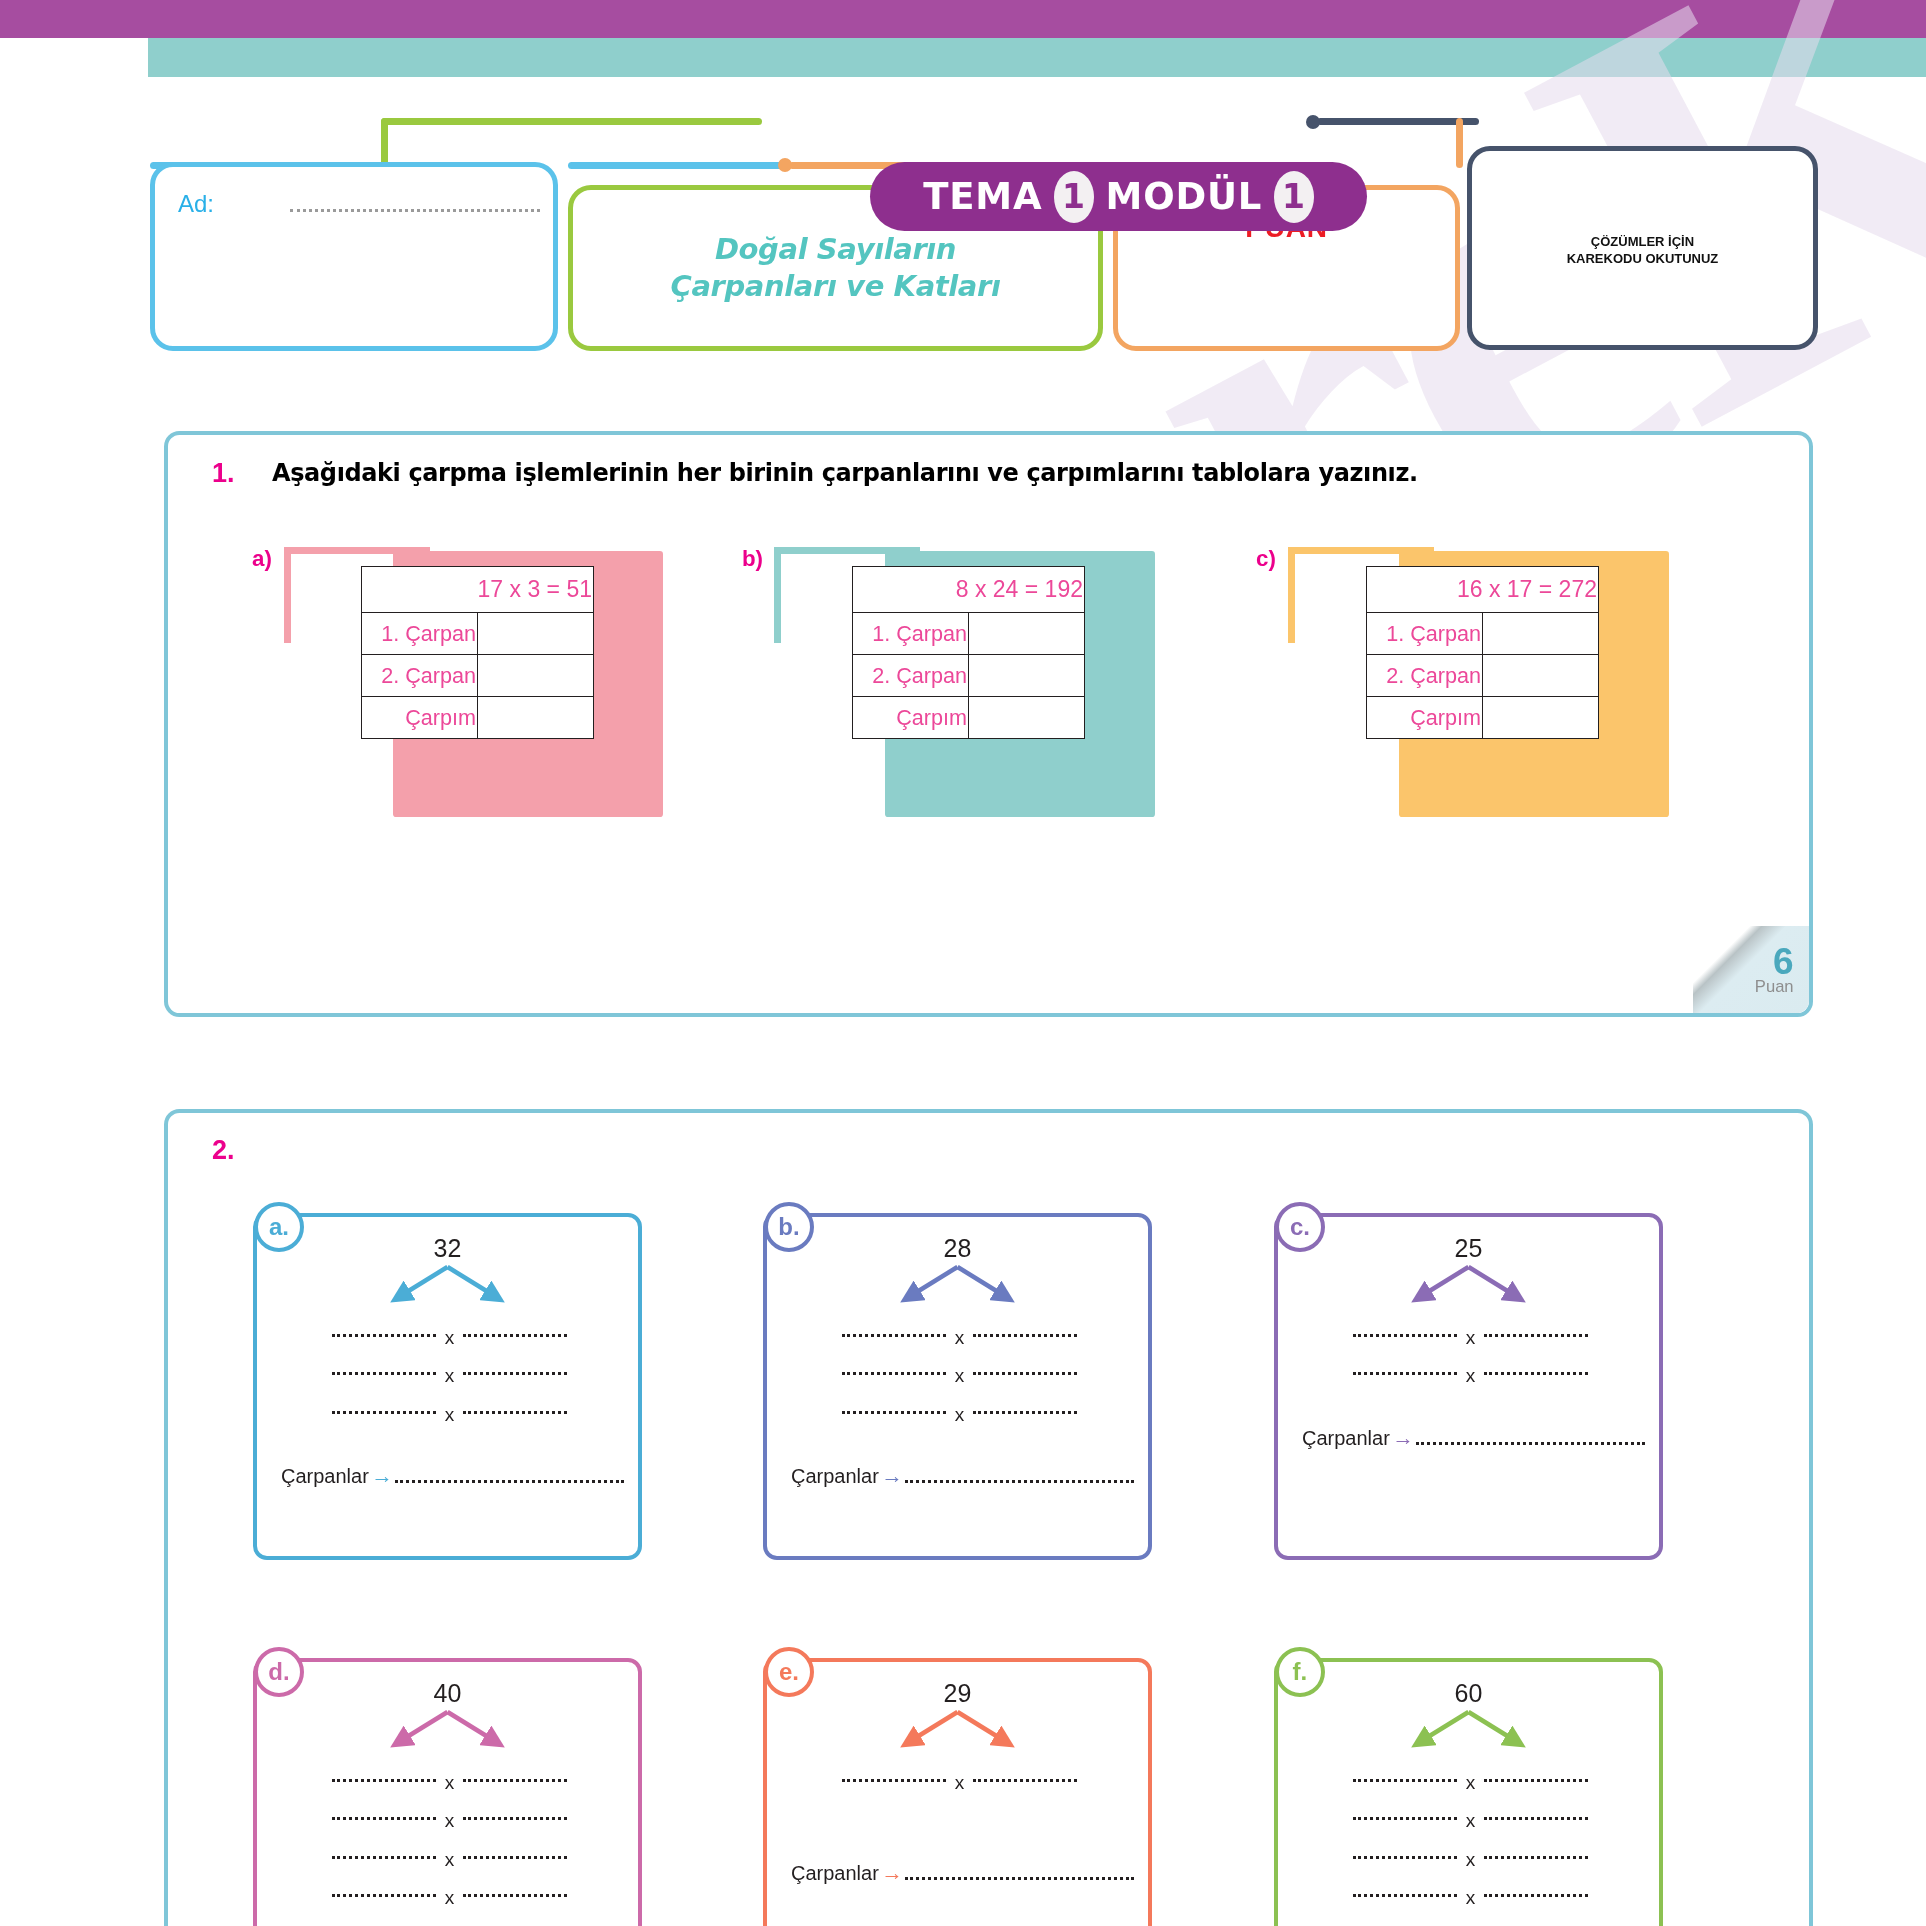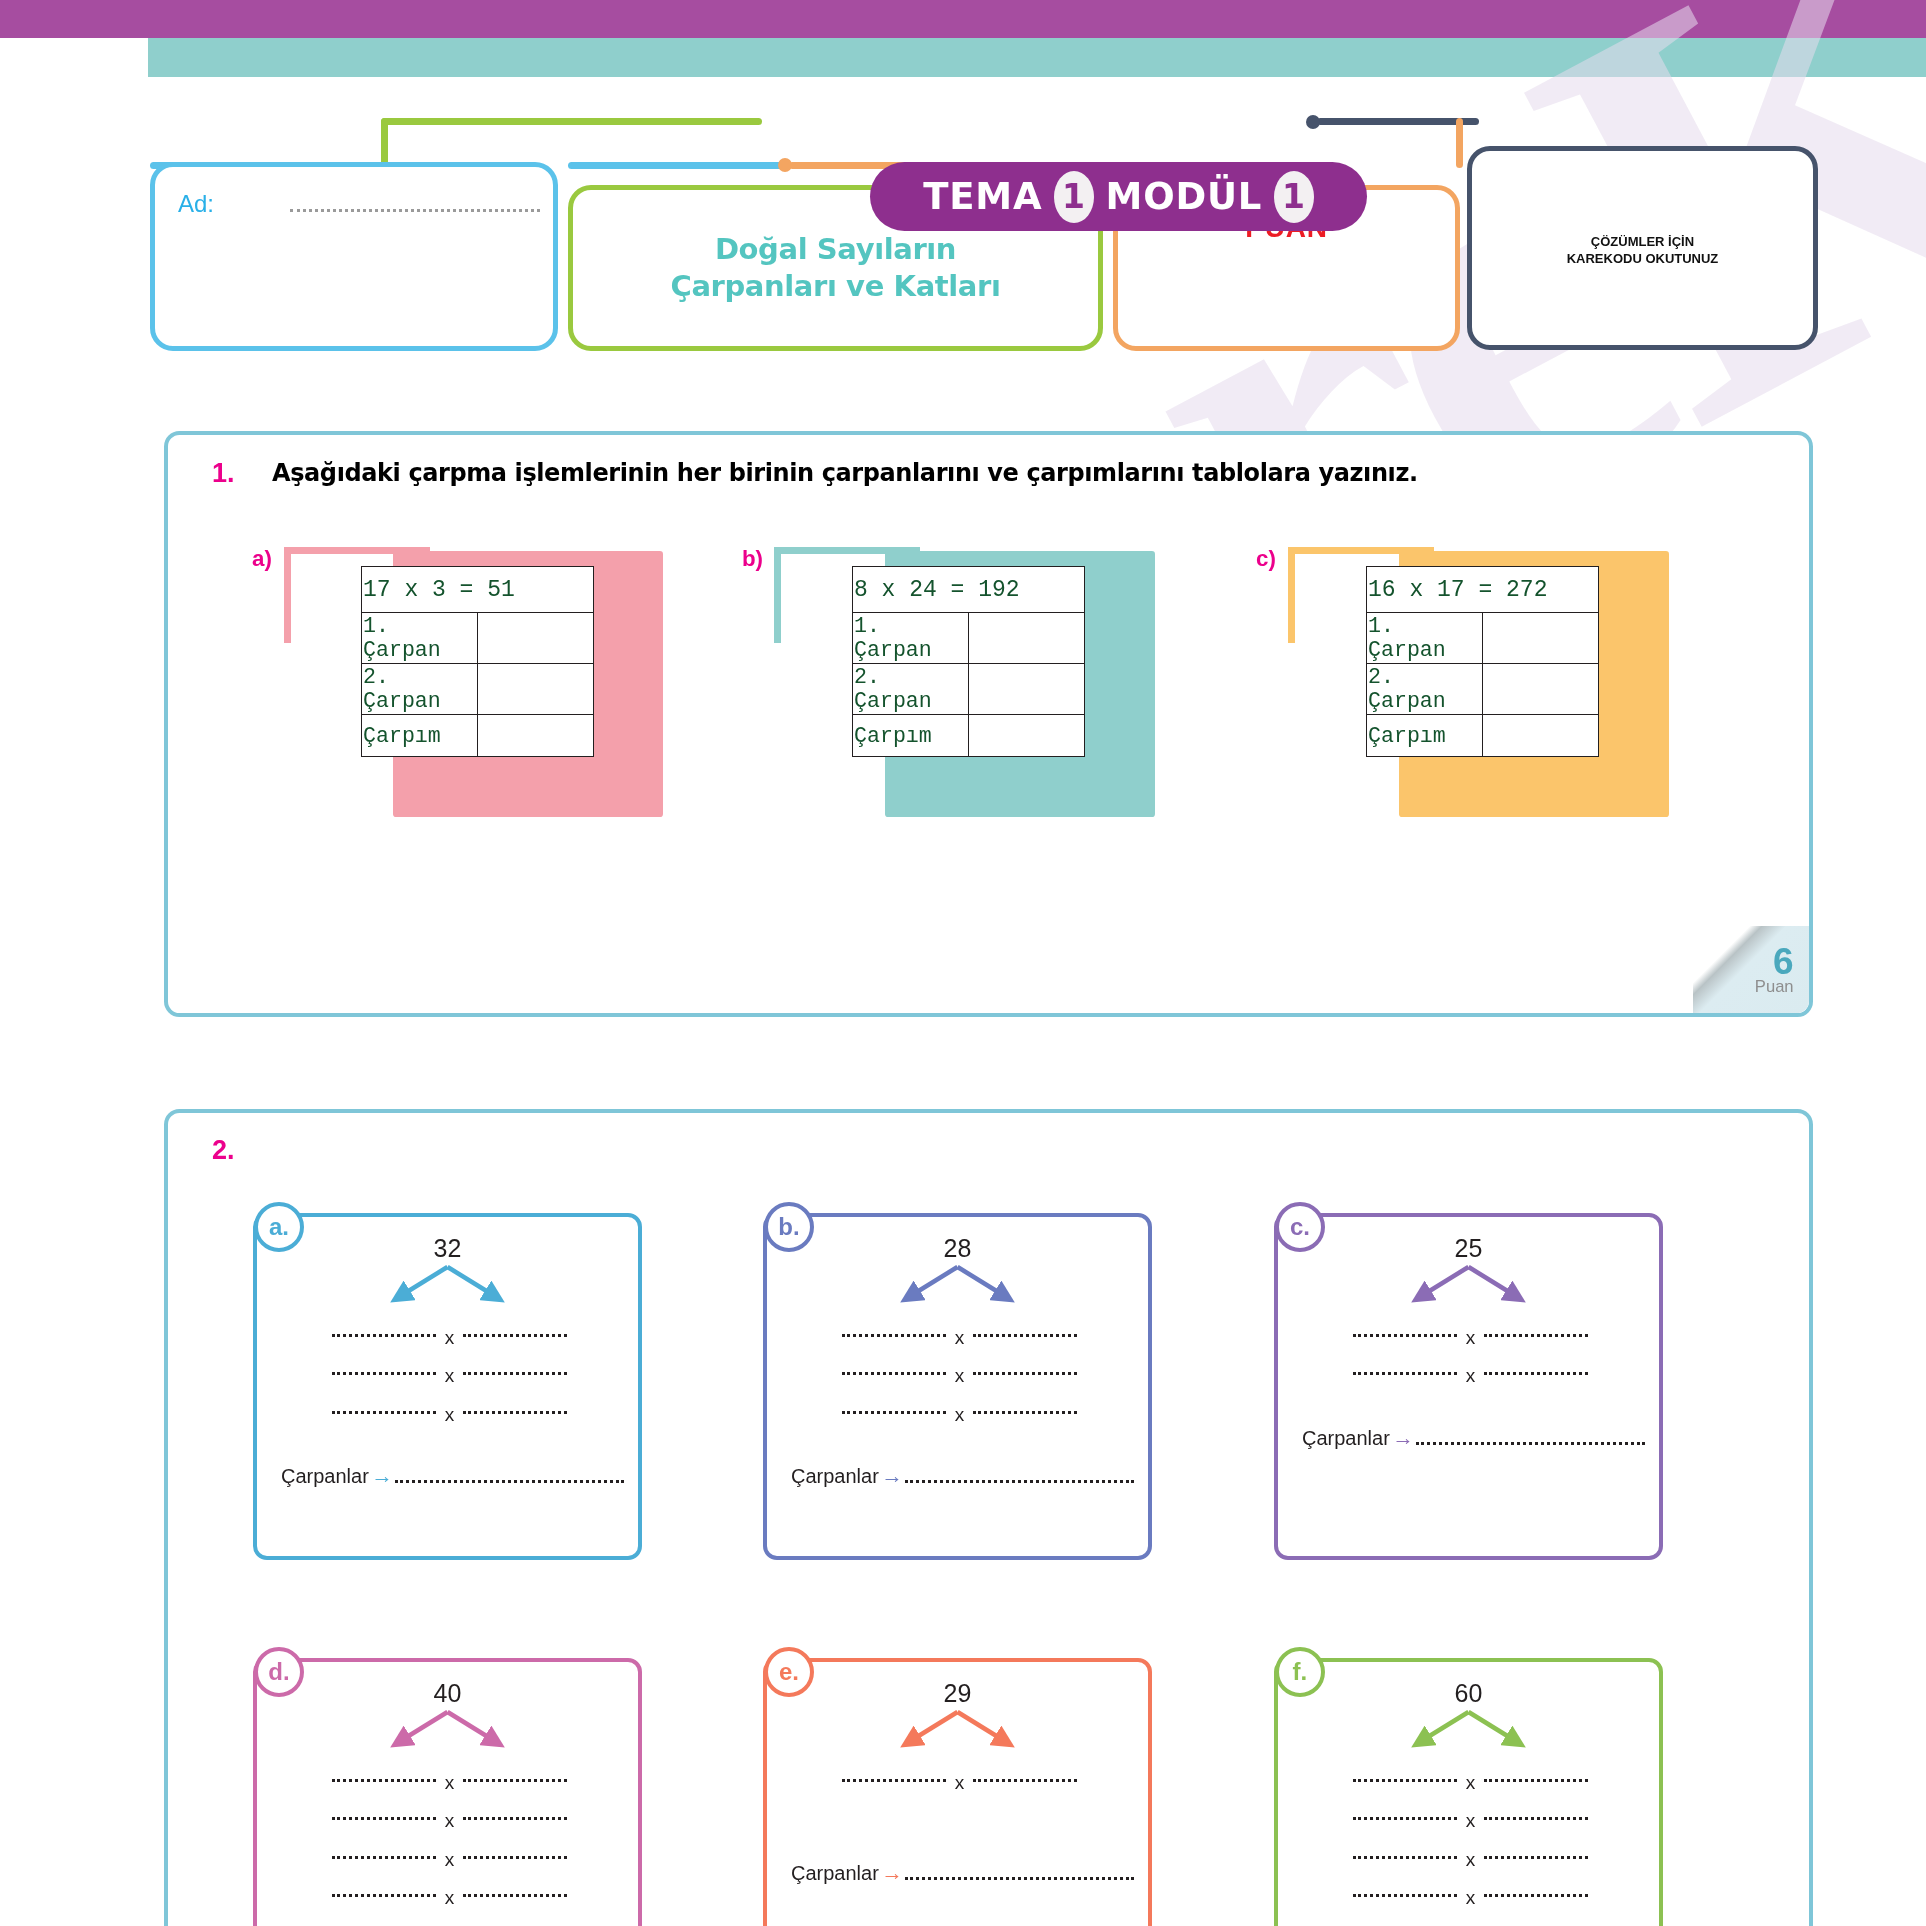--- a/index.html
+++ b/index.html
@@ -54,21 +54,21 @@
   }
 
   
   .card-title{
     left:418px; top:112px; width:535px; height:166px;
     border:5.4px solid #9ac93f; border-radius:23px;
     display:flex; align-items:center; justify-content:center; flex-direction:column;
   }
   .card-title .t1, .card-title .t2{
     color:#54c5c0; font-size:29px; font-weight:bold; line-height:1.28;
-    font-family:"DejaVu Sans", sans-serif; letter-spacing:-0.4px;
+    font-family:"DejaVu Sans", sans-serif; letter-spacing:-0.4px;font-style:italic;
   }
 
   
   .card-puan{
     left:963px; top:112px; width:347px; height:166px;
     border:5.4px solid #f3a561; border-radius:23px;
   }
   .puan-word{
     position:absolute; left:0; right:0; top:22.3px; text-align:center;
     color:#ed1c24; font-size:28px; font-weight:bold; letter-spacing:0.8px;
@@ -143,22 +143,22 @@
   .score .l{ font-size:16.6px; color:#8e8e8e; }
   .sublabel{ position:absolute; font-size:22.3px; font-weight:bold; color:#ec008c; }
   .shadowbox{ position:absolute; border-radius:3.1px; }
   .ltop{ position:absolute; height:7px; }
   .lside{ position:absolute; width:7px; }
 
   table.mt{
     position:absolute; border-collapse:collapse; background:#fff;
   }
   table.mt td{
-    border:1.9px solid #231f20; height:42px; font-size:21.6px; text-align:left;
-    font-family:Liberation Mono, monospace; color:#14532d;
+    border:1.9px solid #231f20; height:42px; font-size:21.6px; text-align:right;
+    font-family:Liberation Sans, sans-serif; color:#ec4899;
   }
   table.mt td.hdr{ font-size:23px; height:46px; }
   table.mt td.lbl{ width:116px; }
   table.mt td.val{ width:116px; }
 
   
   .fbox{
     position:absolute; background:#fff; border-radius:14px;
   }
   .fbadge{

